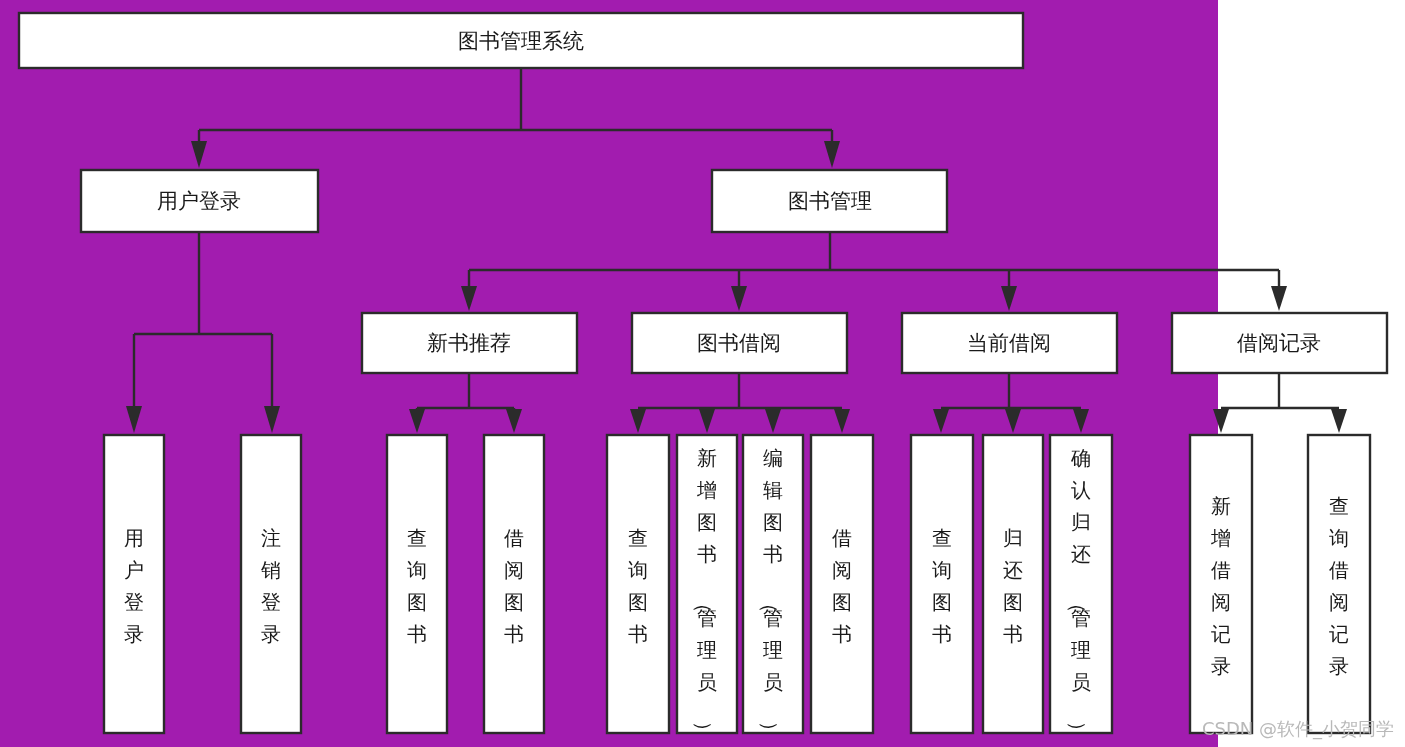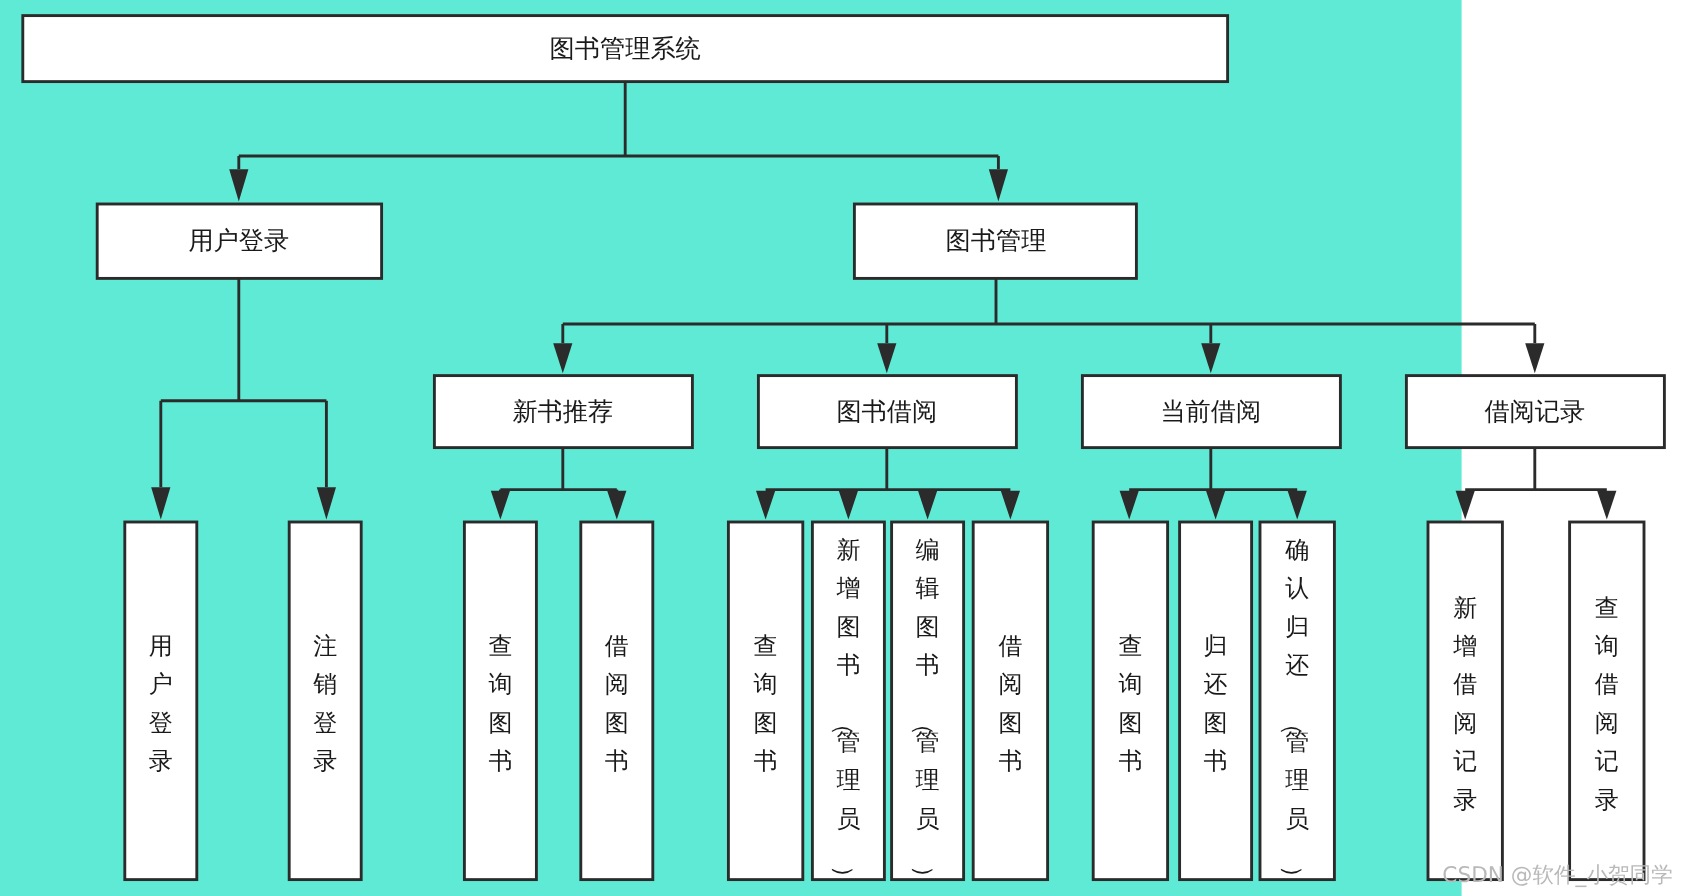--- a/index.html
+++ b/index.html
@@ -11,21 +11,21 @@
   body {
     width: 1405px;
     height: 747px;
     font-family: "DejaVu Sans", "Liberation Sans", sans-serif;
     overflow: hidden;
   }
   #diagram-root {
     position: relative;
     width: 1218px;
     height: 747px;
-    background: #5eead4;
+    background: #a21caf;
   }
   svg#flow-svg {
     position: absolute;
     top: 0;
     left: 0;
     width: 1405px;
     height: 747px;
     display: block;
   }
   .node-box {

